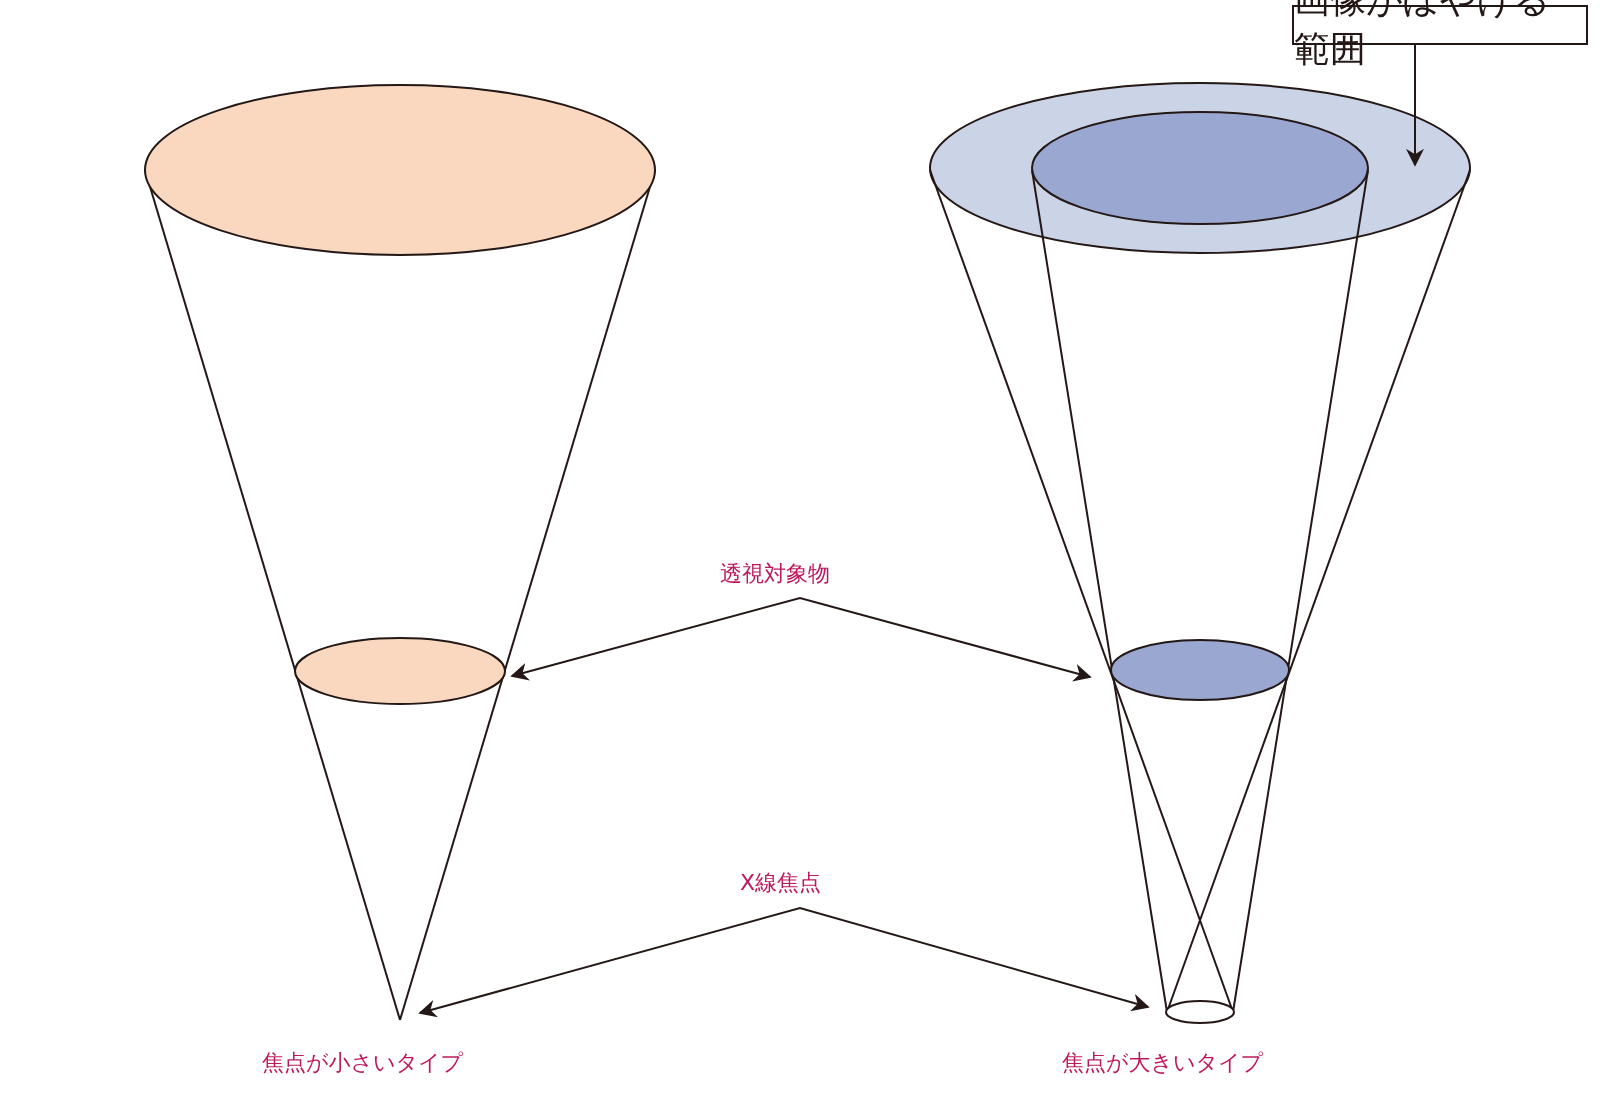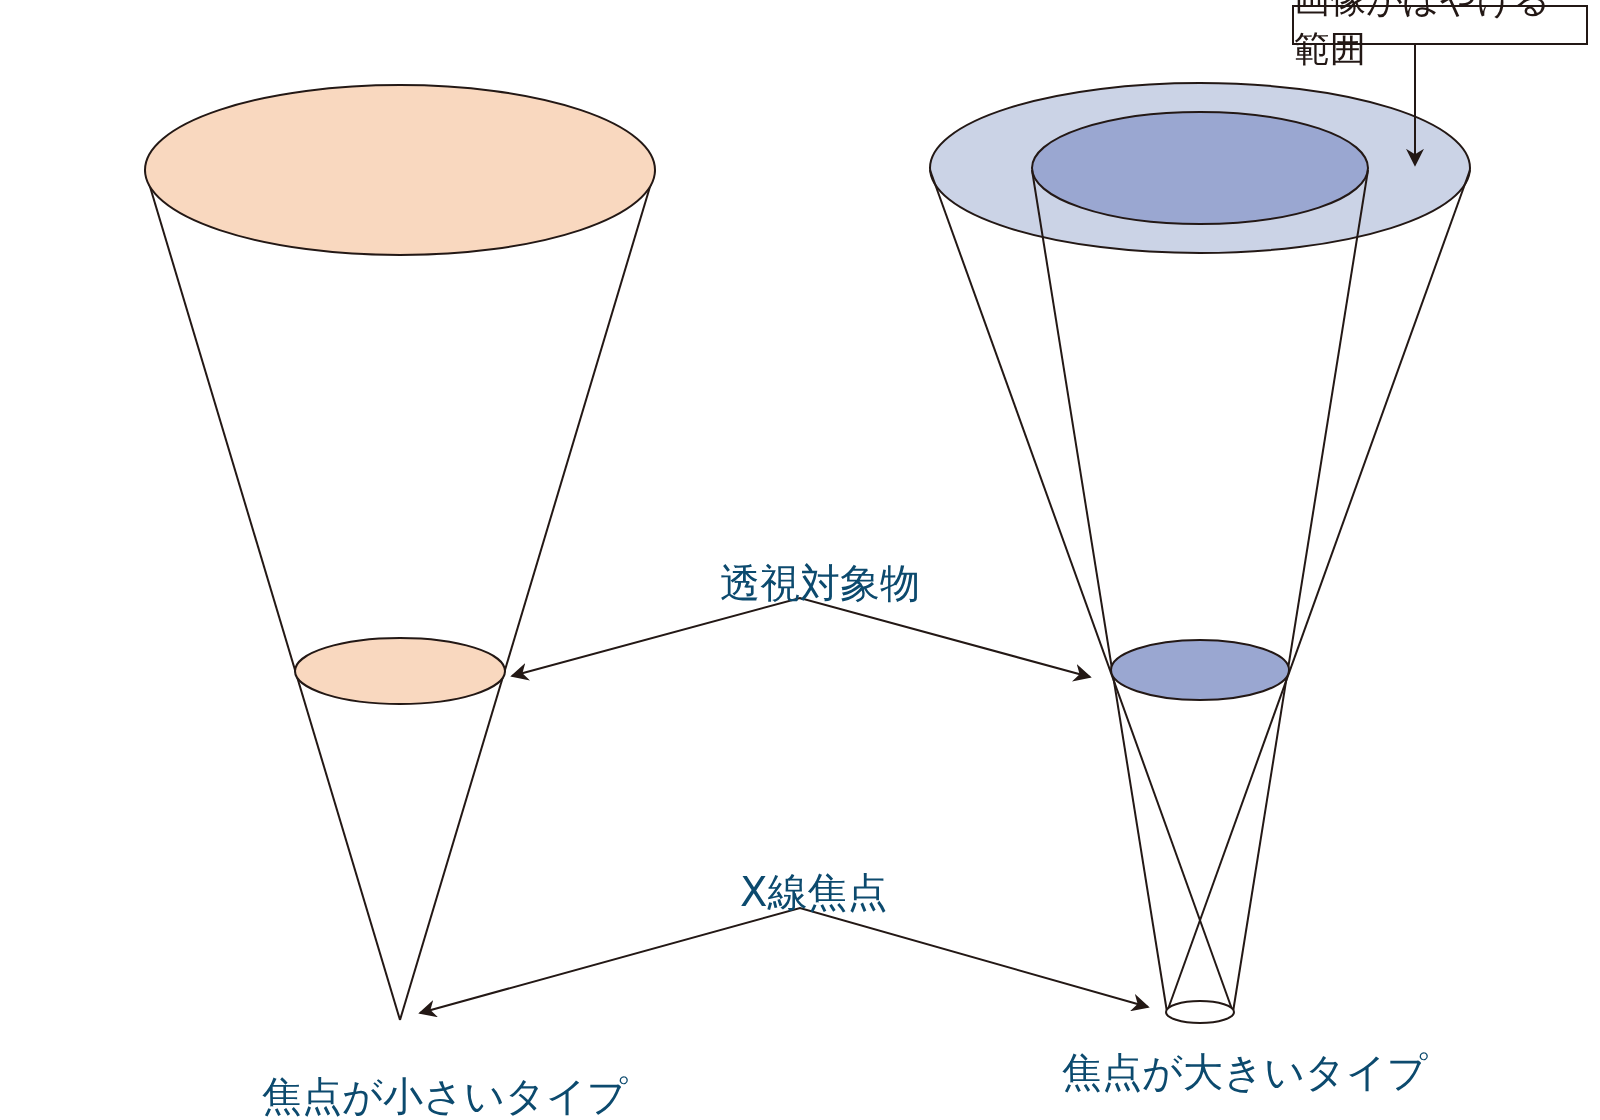--- a/index.html
+++ b/index.html
@@ -1,18 +1,18 @@
 <!DOCTYPE html>
 <html><head>
 <meta charset="utf-8">
 <style>
   html, body { margin: 0; padding: 0; background: #ffffff; }
   #canvas { position: relative; width: 1600px; height: 1120px; overflow: hidden; background: #fff; }
   svg { position: absolute; left: 0; top: 0; }
-  .lbl { position: absolute; font-family: "DejaVu Sans", sans-serif; color: #0c4a6e; font-size: 40px; white-space: nowrap; line-height: 1; }
+  .lbl { position: absolute; font-family: "DejaVu Sans", sans-serif; color: #be185d; font-size: 22px; white-space: nowrap; line-height: 1; }
   #blur-label-box { position: absolute; left: 1292px; top: 5px; width: 296px; height: 40px; border: 2px solid #231815; background: #fff; box-sizing: border-box; display: flex; align-items: center; justify-content: center; }
   #blur-label-box span { font-family: "DejaVu Sans", sans-serif; font-size: 36px; color: #231815; }
 </style>
 </head>
 <body>
 
 <div id="canvas">
 <svg width="1600" height="1120" viewBox="0 0 1600 1120">
   <defs>
     <marker id="ah" viewBox="0 0 10 10" refX="9" refY="5" markerWidth="9" markerHeight="9" orient="auto-start-reverse">
@@ -50,15 +50,15 @@
     <line x1="1415" y1="44" x2="1415" y2="165" stroke="#231815" stroke-width="2" marker-end="url(#ah)"></line>
   </g>
 </svg>
 
 <div id="blur-label-box">
   <span>画像がぼやける範囲</span>
 </div>
 
 <div class="lbl" style="left:720px; top:563px;">透視対象物</div>
 <div class="lbl" style="left:740px; top:872px;text-align:center;">X線焦点</div>
-<div class="lbl" style="left:262px; top:1052px;margin-top:24px;">焦点が小さいタイプ</div>
+<div class="lbl" style="left:262px; top:1052px;">焦点が小さいタイプ</div>
 <div class="lbl" style="left:1062px; top:1052px;">焦点が大きいタイプ</div>
 </div>
 
 </body></html>

